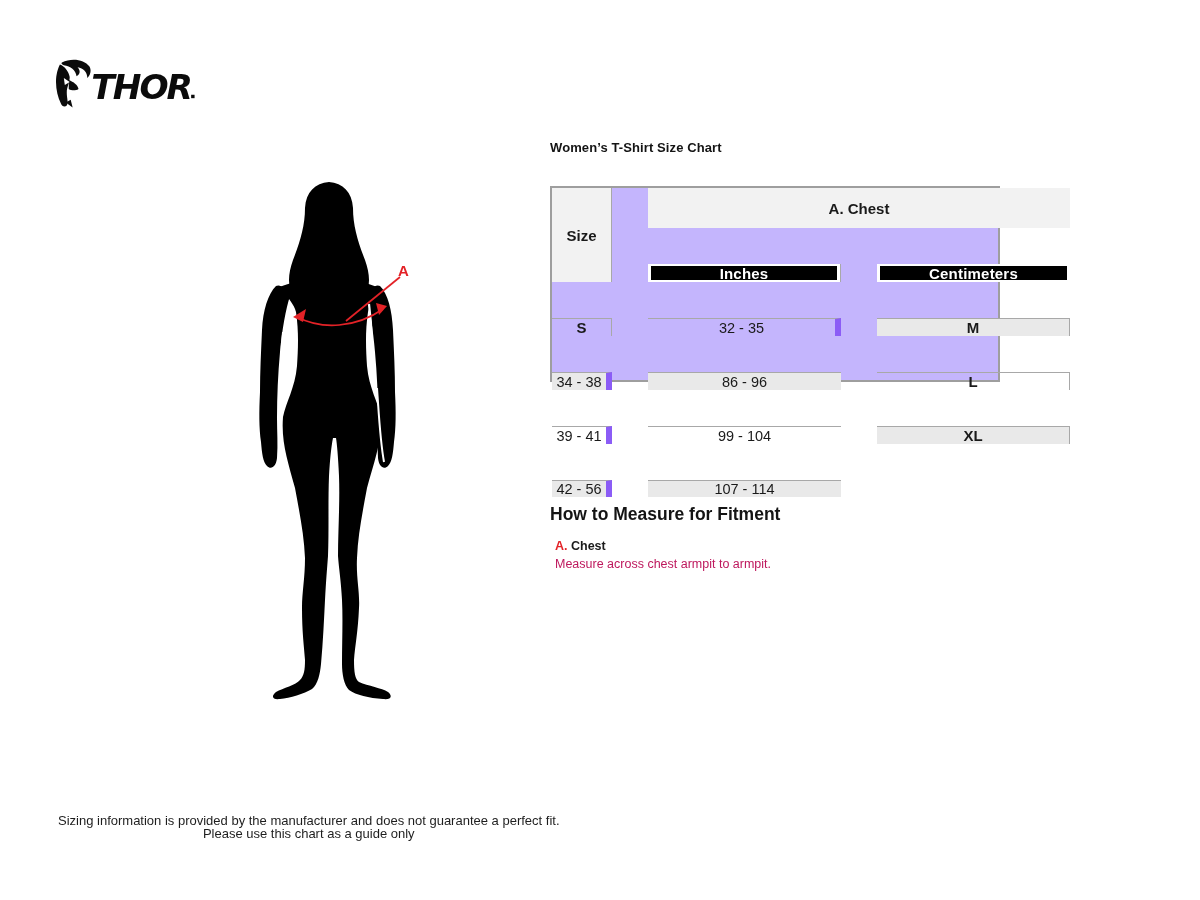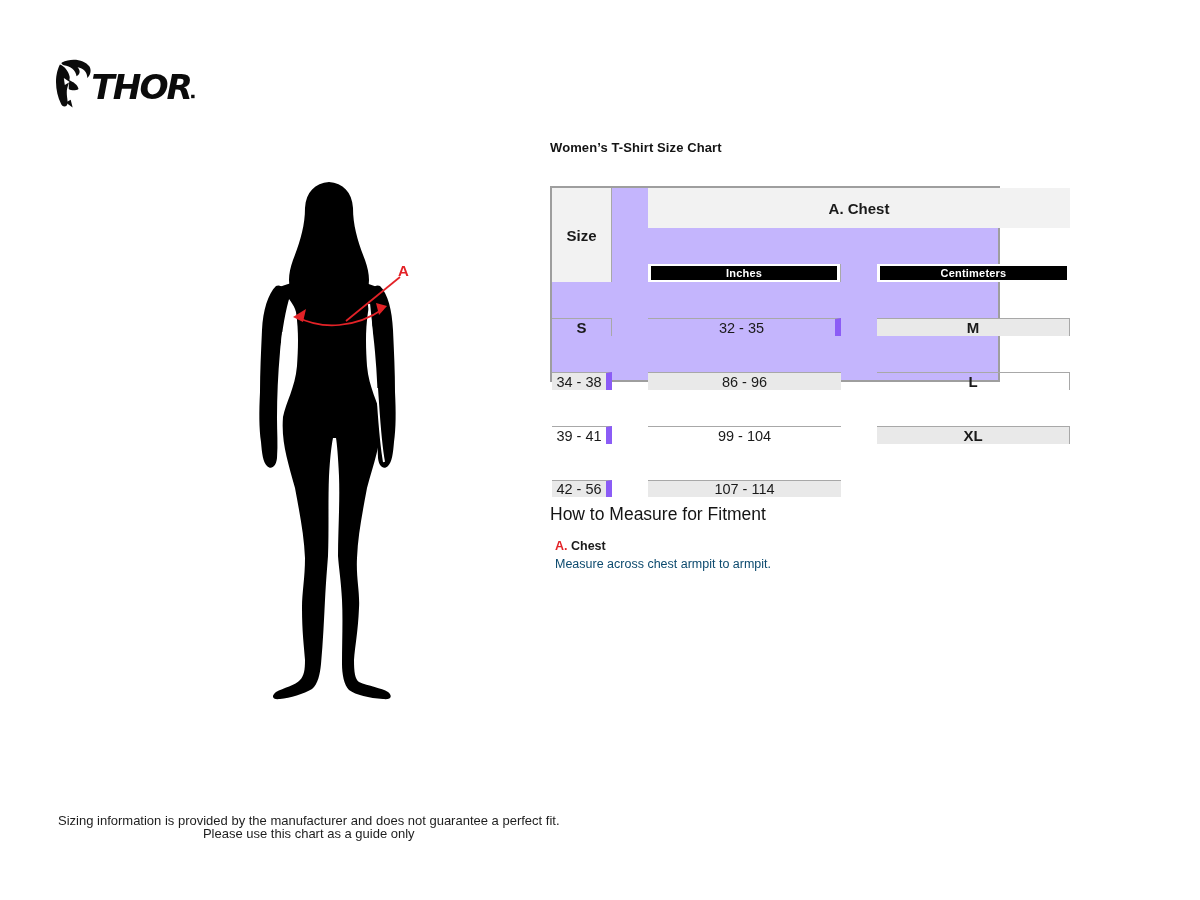--- a/index.html
+++ b/index.html
@@ -40,34 +40,34 @@
   .c-chest-hdr {
     grid-column: 2 / 4; grid-row: 1;
     background: #f2f2f2; font-weight: bold; font-size: 15px;
   }
   .c-bar { grid-row: 2; background: #fff; }
   .c-bar.col2 { grid-column: 2; border-right: 1px solid #a8a8a8; }
   .c-bar.col3 { grid-column: 3; text-align: right; }
   .bar-inner {
     flex: 1; align-self: stretch; margin: 2px 3px 2px 3px;
     background: #000000; color: #ffffff;
-    font-weight: bold; font-size: 11px;
+    font-weight: bold; font-size: 15px;
     display: flex; align-items: center; justify-content: center;
     letter-spacing: 0.2px;
   }
   .row-cell { border-top: 1px solid #a8a8a8; }
   .row-size { font-weight: bold; font-size: 15px; border-right: 1px solid #a8a8a8; }
   .row-in  { border-right: 6px solid #8b5cf6; }
   .r-alt { background: #e9e9e9; }
 
   
-  #howto-title { left: 550px; top: 504px; font-size: 17.5px; font-weight: normal; color: #141414; }
+  #howto-title { left: 550px; top: 504px; font-size: 17.5px; font-weight: bold; color: #141414; }
   #measure-item { left: 555px; top: 539px; font-size: 12.5px; font-weight: bold; }
   #measure-item .letter { color: #e32227; }
-  #measure-desc { left: 555px; top: 557px; font-size: 12.5px; color: #0c4a6e; }
+  #measure-desc { left: 555px; top: 557px; font-size: 12.5px; color: #be185d; }
 
   
   #disclaimer { left: 58px; top: 815px; font-size: 13px; line-height: 12.5px; color: #1e1e1e; text-align: center; }
 </style>
 </head>
 <body>
 
 <svg id="logo" class="abs" viewBox="0 0 145 50">
   <g>
     <path fill="#0b0b0b" d="M6,4 C16,-1 29,1 34,8 C36,11 36,16 32,20 C32,14 28,10 22,9 C25,12 25,16 21,18 C20,12 15,8 8,7 C6,6 5,5 6,4 Z"></path>

